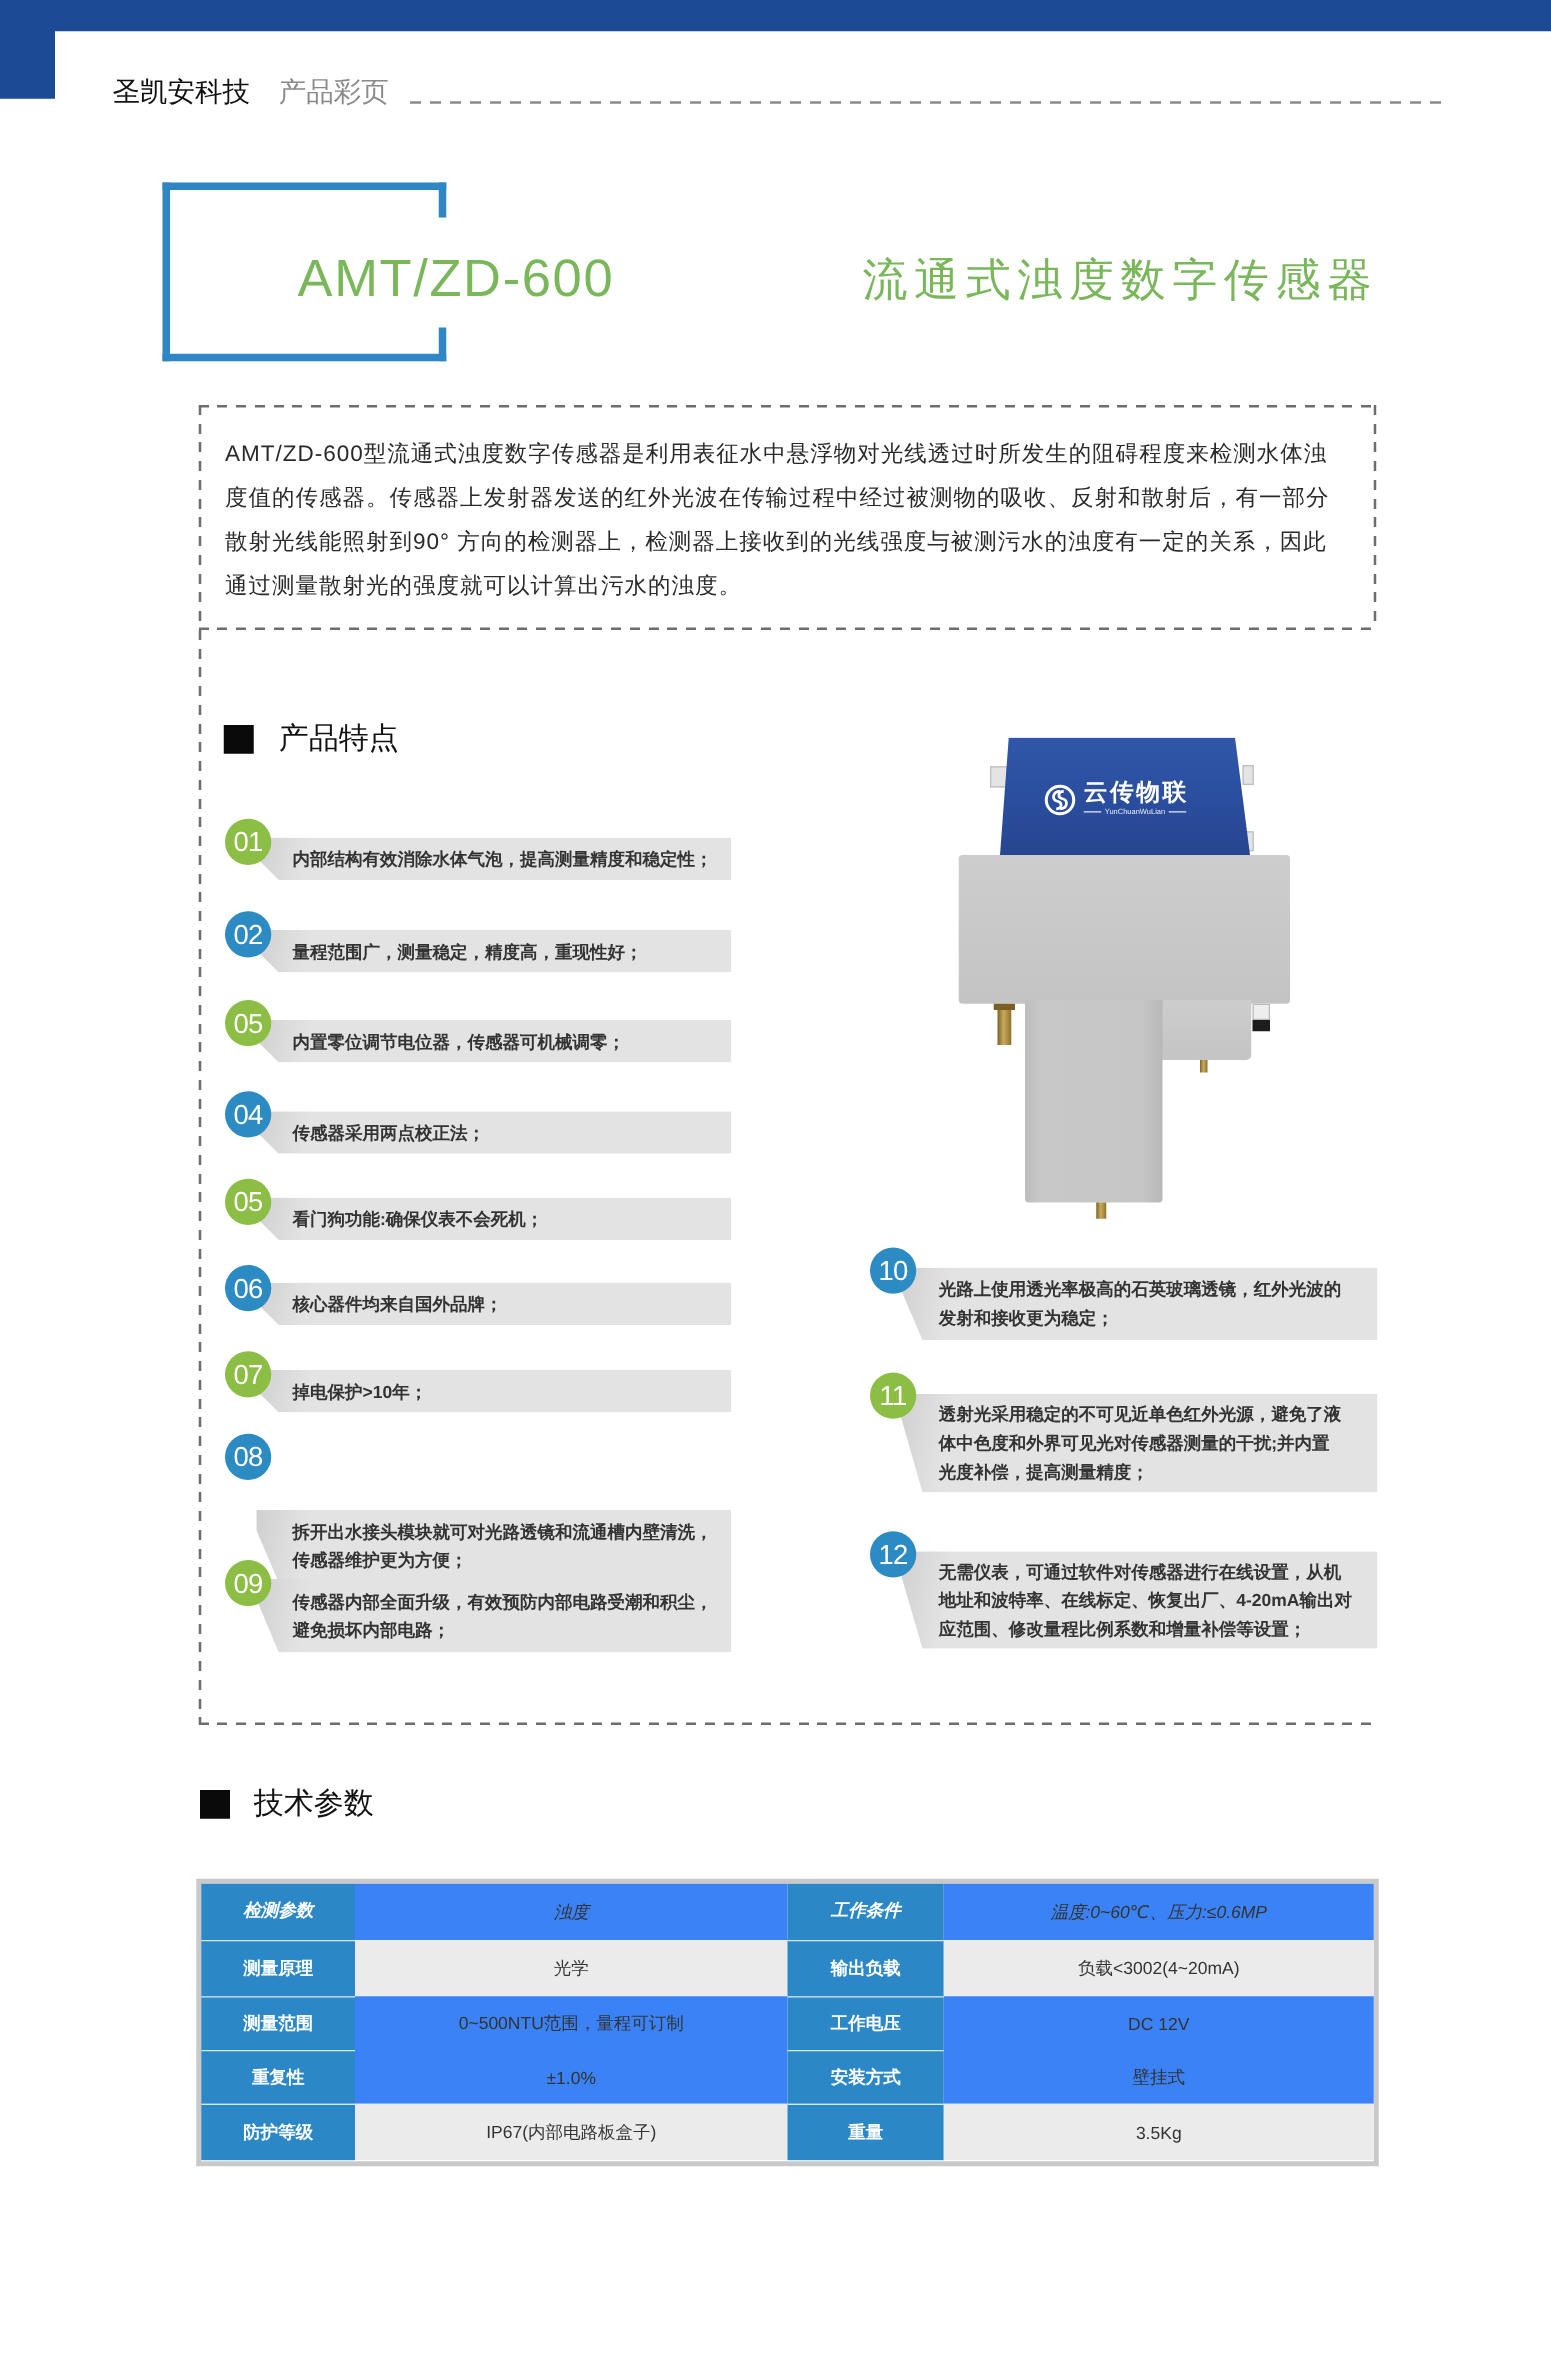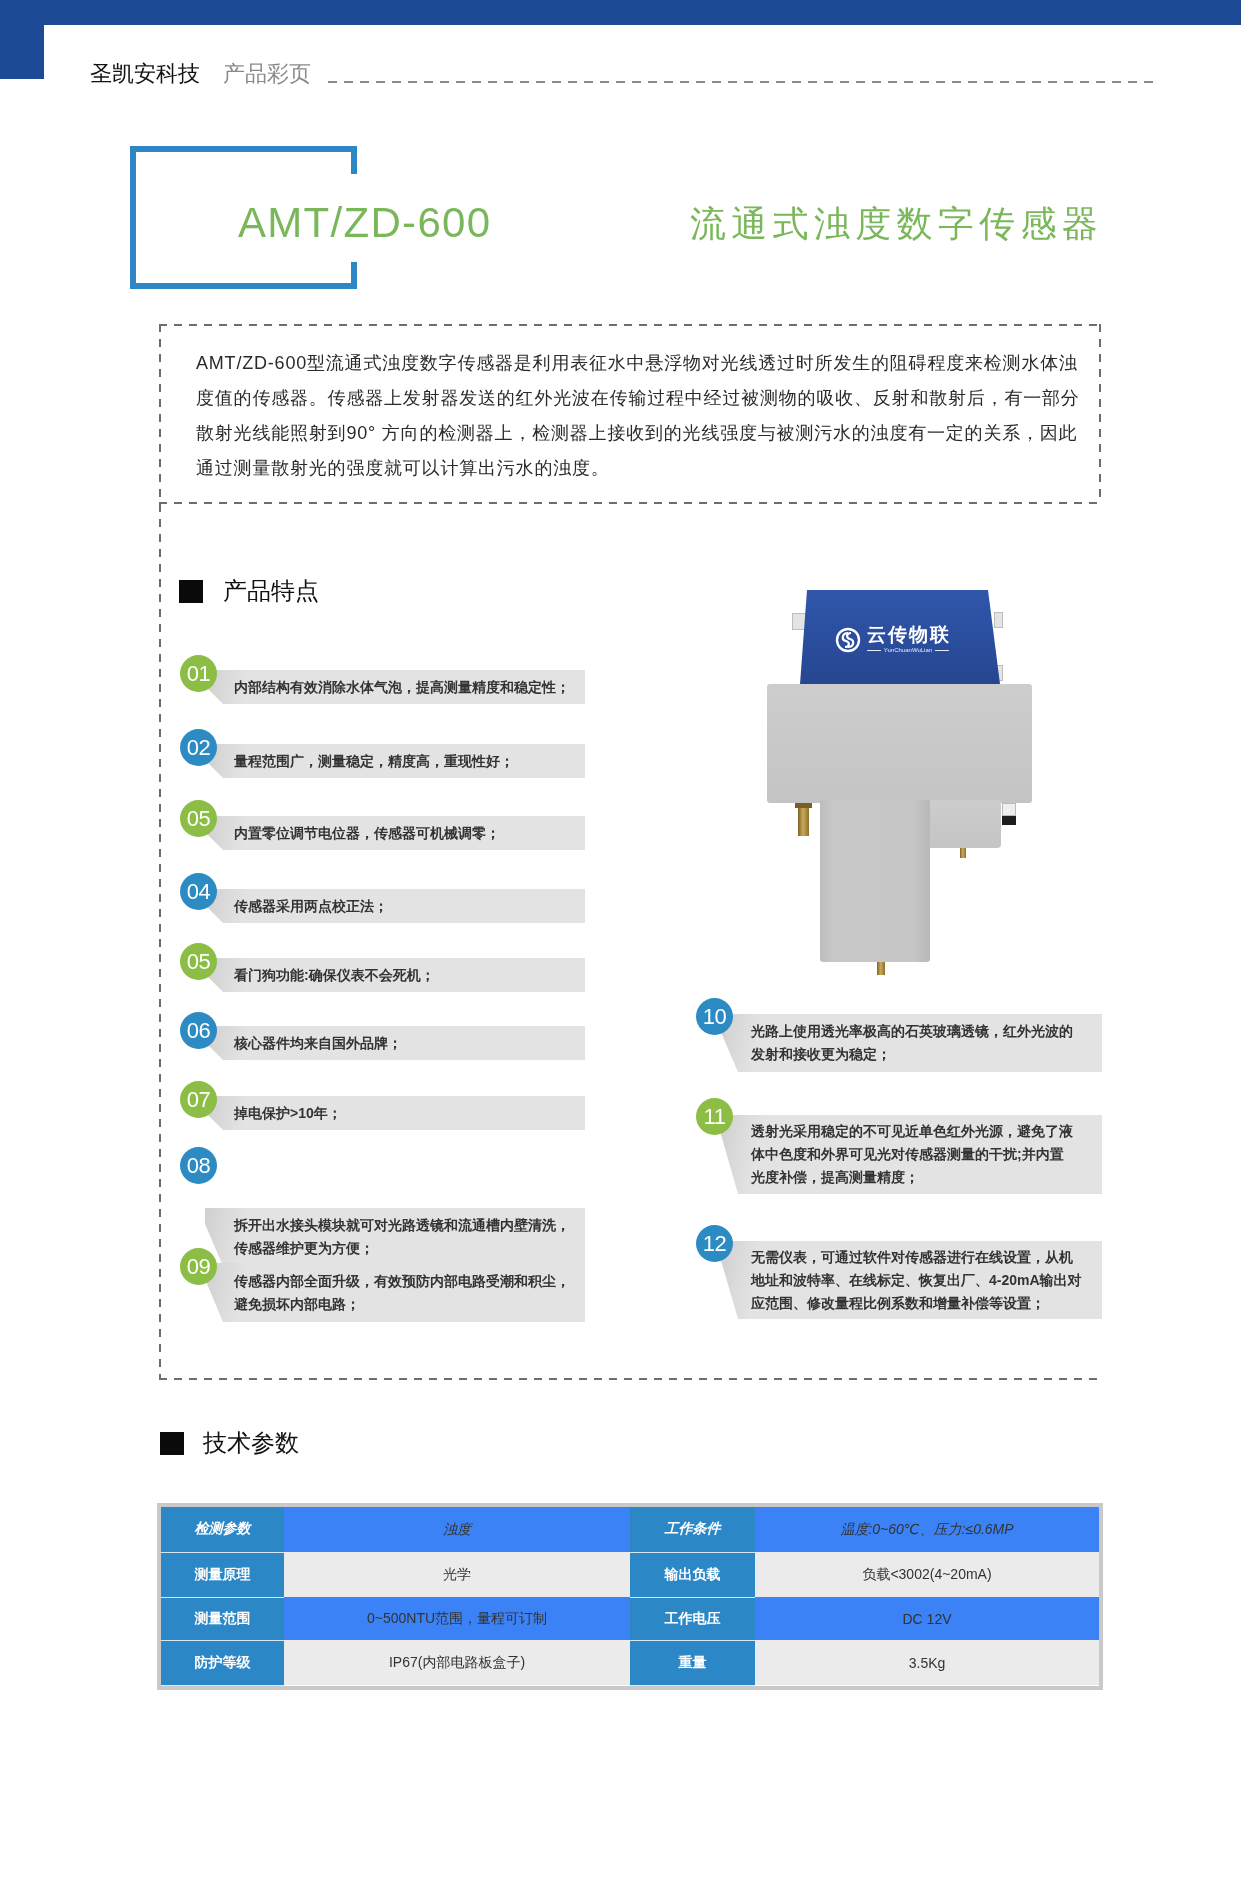--- a/index.html
+++ b/index.html
@@ -23,21 +23,21 @@
   .title-box { left:130px; top:146px; width:227px; height:143px; box-sizing:border-box;
     border:6px solid #2f86c4; border-right:none; }
   .title-box-seg { width:6px; background:#2f86c4; }
   .model { left:238px; top:200px; font-size:42px; line-height:46px; letter-spacing:1.3px; color:#79b75a; white-space:nowrap; }
   .product-name { left:690px; top:204px; font-size:36px; line-height:40px; letter-spacing:5.3px; color:#79b75a; white-space:nowrap; }
 
   
   .dh { height:2px; background:repeating-linear-gradient(to right,#6d6d6d 0 8px,transparent 8px 15px); }
   .dv { width:2px; background:repeating-linear-gradient(to bottom,#6d6d6d 0 8px,transparent 8px 15px); }
 
-  .desc-line { left:196px; font-size:18px; line-height:35px; height:35px; letter-spacing:0.8px; color:#2a2a2a; white-space:nowrap; }
+  .desc-line { left:180px; font-size:18px; line-height:35px; height:35px; letter-spacing:0.8px; color:#2a2a2a; white-space:nowrap; }
 
   
   .sq { width:24px; height:23px; background:#0a0a0a; }
   .sec-title { font-size:24px; line-height:28px; color:#111; white-space:nowrap; }
 
   
   .feat { position:absolute; width:420px; }
   .badge { position:absolute; left:0; top:0; width:37px; height:37px; border-radius:50%;
     color:#fff; font-size:22px; line-height:37px; text-align:center; z-index:2; letter-spacing:-0.5px; }
   .badge.green { background:#8cbd45; }
@@ -230,20 +230,26 @@
       <td class="val">光学</td>
       <td class="lbl">输出负载</td>
       <td class="val">负载&lt;3002(4~20mA)</td>
     </tr>
     <tr style="height:43px;">
       <td class="lbl">测量范围</td>
       <td class="val">0~500NTU范围，量程可订制</td>
       <td class="lbl">工作电压</td>
       <td class="val">DC 12V</td>
     </tr>
+    <tr style="height:43px;">
+      <td class="lbl">重复性</td>
+      <td class="val">±1.0%</td>
+      <td class="lbl">安装方式</td>
+      <td class="val">壁挂式</td>
+    </tr>
     <tr class="alt" style="height:45px;">
       <td class="lbl">防护等级</td>
       <td class="val">IP67(内部电路板盒子)</td>
       <td class="lbl">重量</td>
       <td class="val">3.5Kg</td>
     </tr>
   </tbody>
     </table>
 </div>
 

